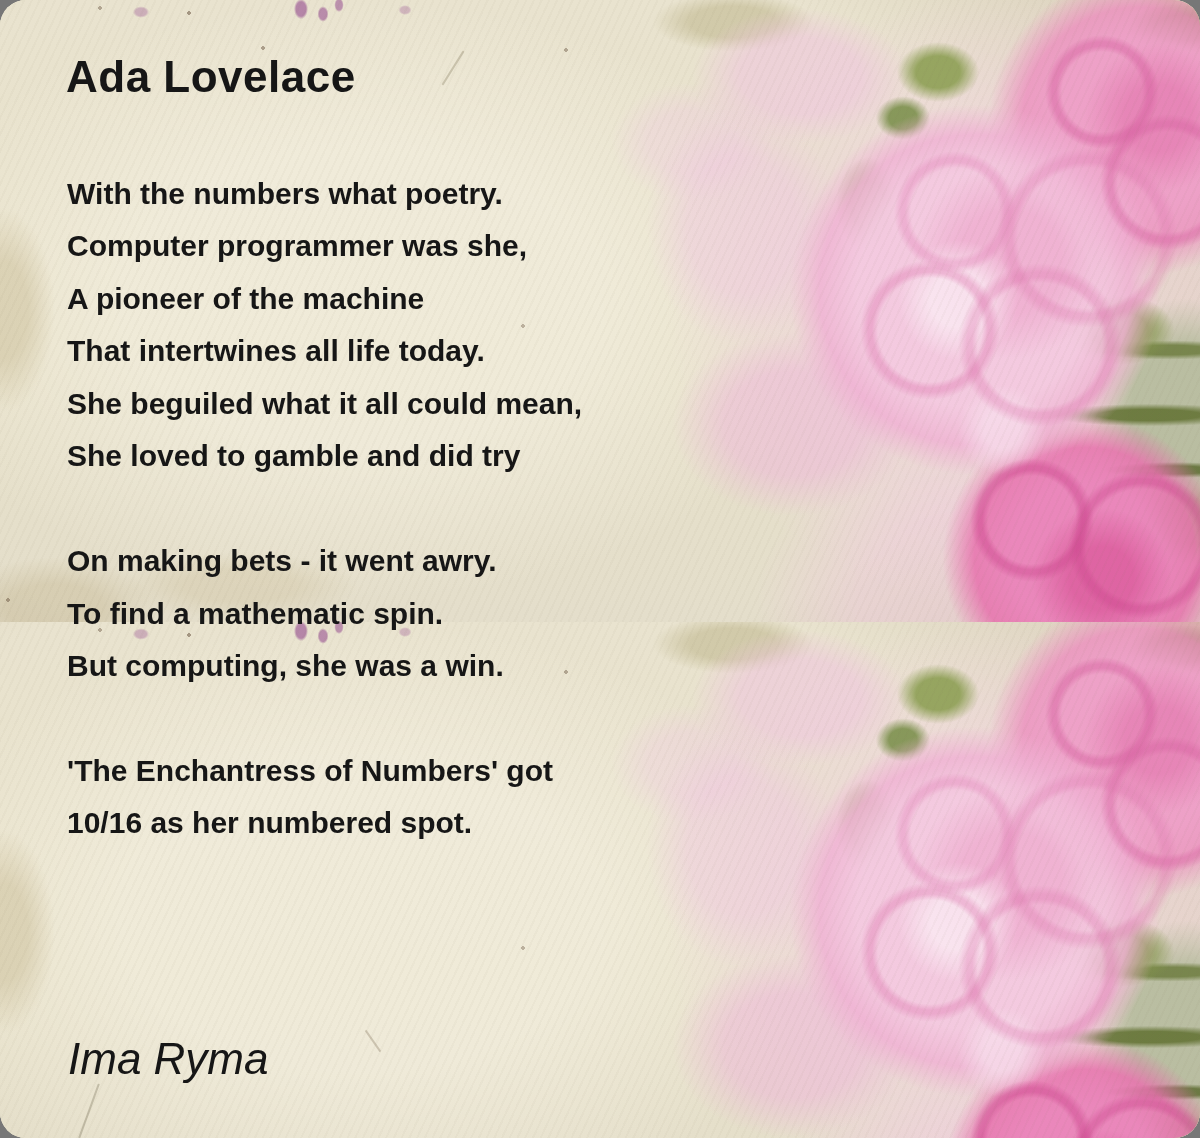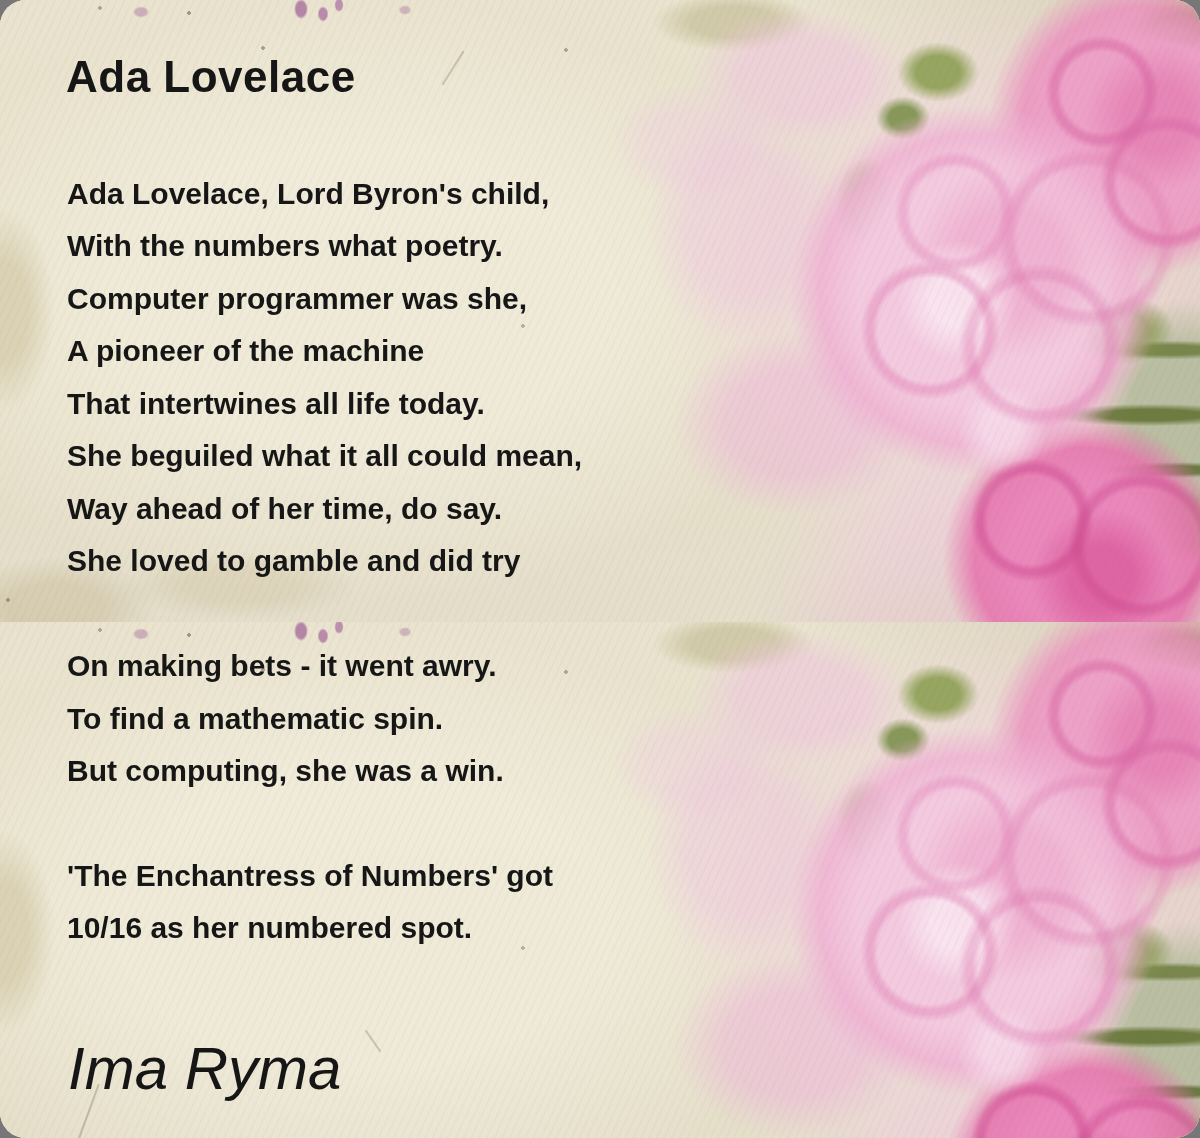--- a/index.html
+++ b/index.html
@@ -93,43 +93,41 @@
     position:absolute;left:66px;top:52px;margin:0;
     font-size:44px;font-weight:bold;letter-spacing:.5px;
   }
   .poem-body{position:absolute;left:67px;top:168px;}
   .poem-line{
     font-size:30px;font-weight:bold;line-height:52.45px;
     white-space:pre;
   }
   .author{
     position:absolute;left:68px;top:1034px;
-    font-size:60px;font-style:italic;font-weight:normal;line-height:1.15;
+    font-size:44px;font-style:italic;font-weight:normal;line-height:1.15;
   }
 </style>
 </head>
 <body>
 
 <div class="page">
   <div class="bg-tile tile-1"></div>
   <div class="bg-tile tile-2"></div>
   <div class="scratch s1"></div>
   <div class="scratch s2"></div>
   <div class="scratch s3"></div>
 
   <div class="content">
     <h1 class="title">Ada Lovelace</h1>
     <div class="poem-body">
-        <div class="poem-line">Ada Lovelace, Lord Byron's child,</div>
         <div class="poem-line">With the numbers what poetry.</div>
         <div class="poem-line">Computer programmer was she,</div>
         <div class="poem-line">A pioneer of the machine</div>
         <div class="poem-line">That intertwines all life today.</div>
         <div class="poem-line">She beguiled what it all could mean,</div>
-        <div class="poem-line">Way ahead of her time, do say.</div>
         <div class="poem-line">She loved to gamble and did try</div>
         <div class="poem-line">&nbsp;</div>
         <div class="poem-line">On making bets - it went awry.</div>
         <div class="poem-line">To find a mathematic spin.</div>
         <div class="poem-line">But computing, she was a win.</div>
         <div class="poem-line">&nbsp;</div>
         <div class="poem-line">'The Enchantress of Numbers' got</div>
         <div class="poem-line">10/16 as her numbered spot.</div>
       </div>
     <div class="author">Ima Ryma</div>

